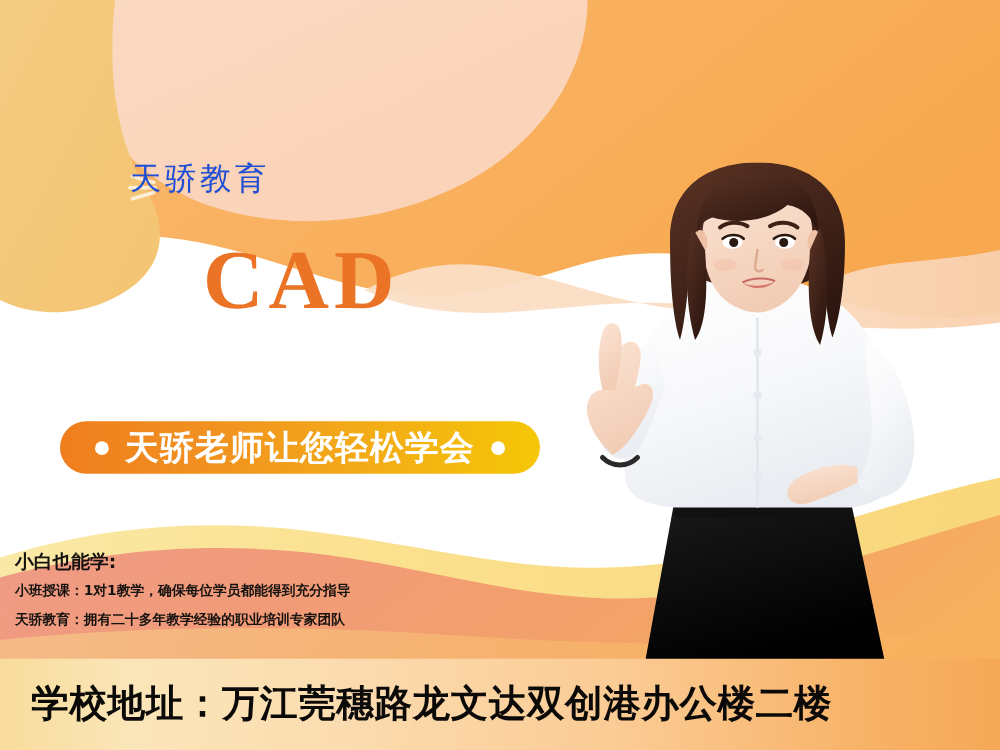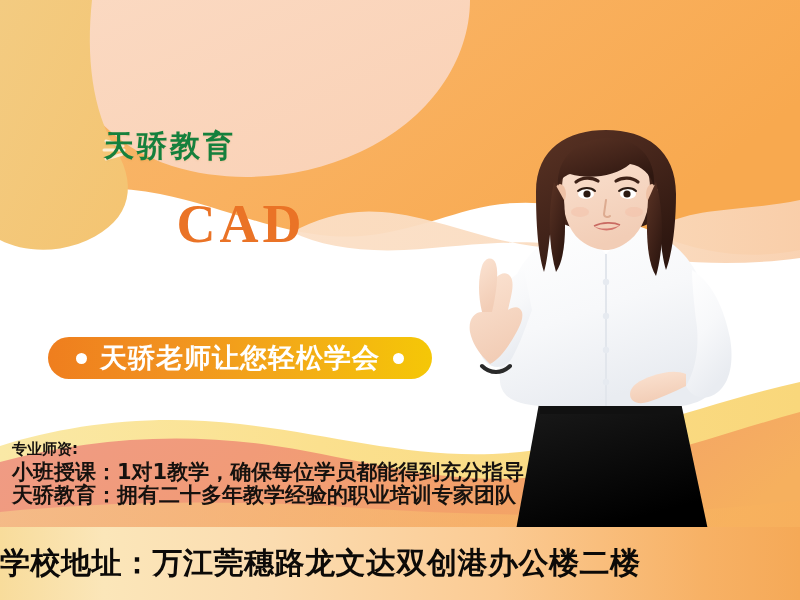--- a/index.html
+++ b/index.html
@@ -27,40 +27,40 @@
     width: 800px;
     height: 600px;
     display: block;
   }
 
   
   .brand {
     position: absolute;
     left: 104px;
     top: 126px;
-    font-size: 30px;
+    font-size: 25px;
     letter-spacing: 3px;
-    color: #15803d;
-    font-weight: 700;
+    color: #1d4ed8;
+    font-weight: 400;
     font-family: "DejaVu Sans", "Liberation Sans", sans-serif;
     text-shadow: 0 1px 2px rgba(200,120,40,0.18);
   }
 
   
   .headline {
     position: absolute;
     left: 0;
     top: 186px;
     width: 470px;
     text-align: center;
   }
   .headline-main {
     font-family: "Liberation Serif", "DejaVu Serif", serif;
     font-weight: bold;
-    font-size: 54px;
+    font-size: 67px;
     line-height: 76px;
     color: #ea7326;
     letter-spacing: 4px;
     padding-left: 12px;
   }
   .headline-sub {
     margin-top: 2px;
     font-family: "DejaVu Sans", "Liberation Sans", sans-serif;
     font-weight: bold;
     font-size: 56px;
@@ -103,41 +103,42 @@
 
   
   .features {
     position: absolute;
     left: 12px;
     top: 438px;
     font-family: "DejaVu Sans", "Liberation Sans", sans-serif;
     color: #16120f;
   }
   .feature-line {
-    font-size: 21px;
+    font-size: 11px;
     line-height: 23px;
     font-weight: bold;
     white-space: nowrap;
   }
   .feature-line.lead {
     font-size: 15px;
   }
 
   
   .address-bar {
     position: absolute;
     left: 0;
     top: 527px;
     width: 800px;
     height: 73px;
     background: linear-gradient(90deg, #f8dc9b 0%, #fbe6b9 13%, #fbdcb0 34%, #fbcb94 62%, #f7b165 88%, #f5a957 100%);
     display: flex;
     align-items: center;
   }
   .address-text {
+    margin-left: 25px;
     font-family: "DejaVu Sans", "Liberation Sans", sans-serif;
     font-weight: bold;
     font-size: 30px;
     letter-spacing: 0.5px;
     color: #0c0a08;
     white-space: nowrap;
   }
 
   
   .presenter {
@@ -377,21 +378,21 @@
     <div class="headline-main">CAD</div>
   </div>
 
   <div class="badge">
     <span class="badge-dot"></span>
     <span class="badge-text">天骄老师让您轻松学会</span>
     <span class="badge-dot"></span>
   </div>
 
   <div class="features">
-    <div class="feature-line lead">专业师资:</div>
+    <div class="feature-line lead">小白也能学:</div>
     <div class="feature-line">小班授课：1对1教学，确保每位学员都能得到充分指导</div>
     <div class="feature-line">天骄教育：拥有二十多年教学经验的职业培训专家团队</div>
   </div>
 
   <div class="address-bar">
     <div class="address-text">学校地址：万江莞穗路龙文达双创港办公楼二楼</div>
   </div>
 
 </div>
 

